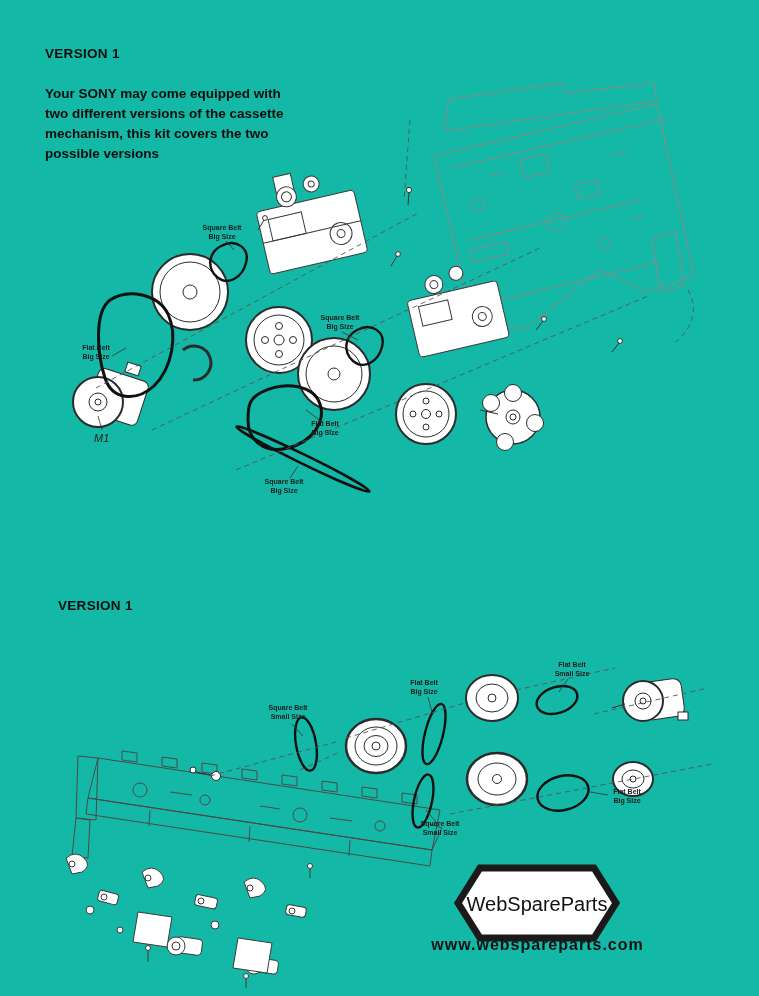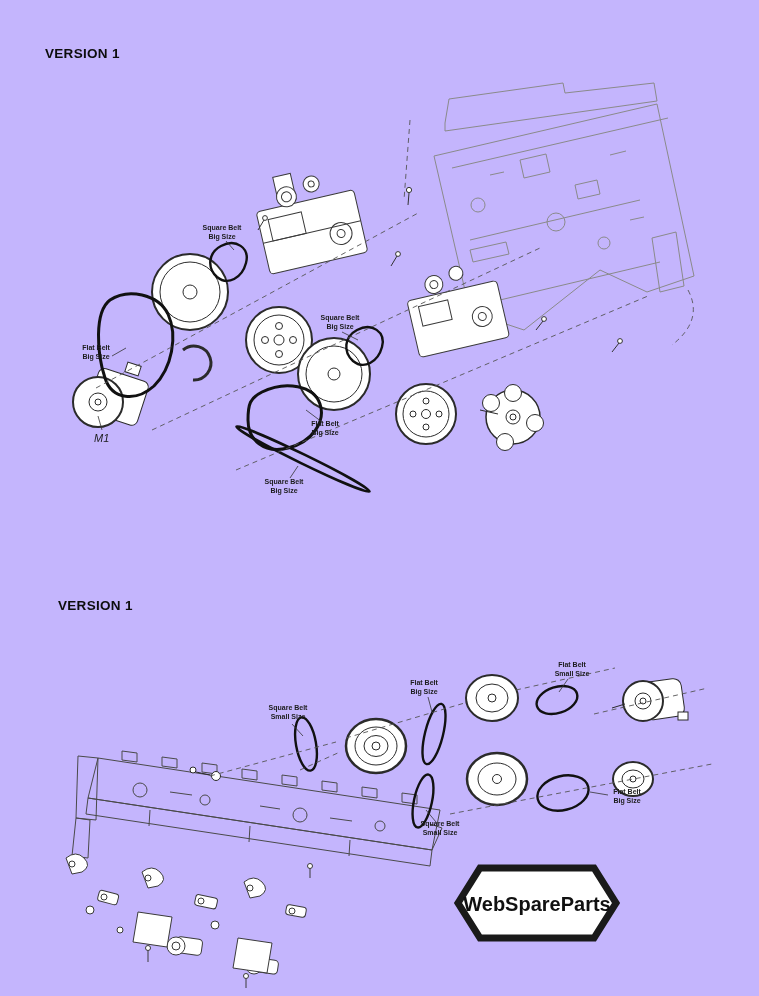--- a/index.html
+++ b/index.html
@@ -1,24 +1,24 @@
 <!DOCTYPE html>
 <html><head>
 <meta charset="utf-8">
 <style>
   * { margin:0; padding:0; box-sizing:border-box; }
   html,body { width:759px; height:996px; }
   body { background:#ffffff; font-family:"Liberation Sans", sans-serif; position:relative; overflow:hidden; }
-  .page { position:absolute; inset:0; background:#c4b5fd; }
+  .page { position:absolute; inset:0; background:#14b8a6; }
   .art { position:absolute; left:0; top:0; }
   .heading { position:absolute; font-weight:bold; font-size:13.5px; color:#0d0d0d; letter-spacing:.3px; }
   .description { position:absolute; font-weight:bold; font-size:13.5px; color:#0d0d0d; line-height:20px; white-space:pre-line; width:300px; }
   .part-label { position:absolute; width:64px; font-size:7px; font-weight:bold; color:#1c1c1c; text-align:center; line-height:8.5px; white-space:pre-line; }
   .motor-label { position:absolute; font-size:11px; font-style:italic; color:#1c1c1c; }
-  .brand { position:absolute; left:452px; top:893px; width:170px; text-align:center; font-weight:bold; font-size:20px; color:#111; }
+  .brand { position:absolute; left:452px; top:893px; width:170px; text-align:center; font-weight:normal; font-size:20px; color:#111; }
   .website { position:absolute; left:415px; top:936px; width:245px; text-align:center; font-weight:bold; font-size:16px; letter-spacing:1px; color:#111; }
 </style>
 </head>
 <body>
 
 <div class="page">
 
   <svg class="art" width="759" height="996" viewBox="0 0 759 996">
 
     <g stroke="#8a8a8a" fill="none" stroke-width="1">
@@ -270,20 +270,24 @@
       <line x1="436" y1="822" x2="426" y2="810"></line>
       <line x1="608" y1="795" x2="590" y2="792"></line>
     </g>
 
     <g>
       <polygon points="458,903 480,868 594,868 616,903 594,938 480,938" fill="#ffffff" stroke="#1a1a1a" stroke-width="7" stroke-linejoin="miter"></polygon>
     </g>
   </svg>
 
   <div class="heading" style="left:45px; top:46px;">VERSION 1</div>
+  <div class="description" style="left:45px; top:84px;">Your SONY may come equipped with
+two different versions of the cassette
+mechanism, this kit covers the two
+possible versions</div>
 
   <div class="part-label" style="left:190px; top:224px;">Square Belt
 Big Size</div>
   <div class="part-label" style="left:64px; top:344px;">Flat Belt
 Big Size</div>
   <div class="motor-label" style="left:94px; top:432px;">M1</div>
   <div class="part-label" style="left:308px; top:314px;">Square Belt
 Big Size</div>
   <div class="part-label" style="left:293px; top:420px;">Flat Belt
 Big Size</div>
@@ -297,14 +301,15 @@
   <div class="part-label" style="left:392px; top:679px;">Flat Belt
 Big Size</div>
   <div class="part-label" style="left:540px; top:661px;">Flat Belt
 Small Size</div>
   <div class="part-label" style="left:408px; top:820px;">Square Belt
 Small Size</div>
   <div class="part-label" style="left:595px; top:788px;">Flat Belt
 Big Size</div>
 
   <div class="brand">WebSpareParts</div>
+  <div class="website">www.webspareparts.com</div>
 
 </div>
 
 </body></html>

